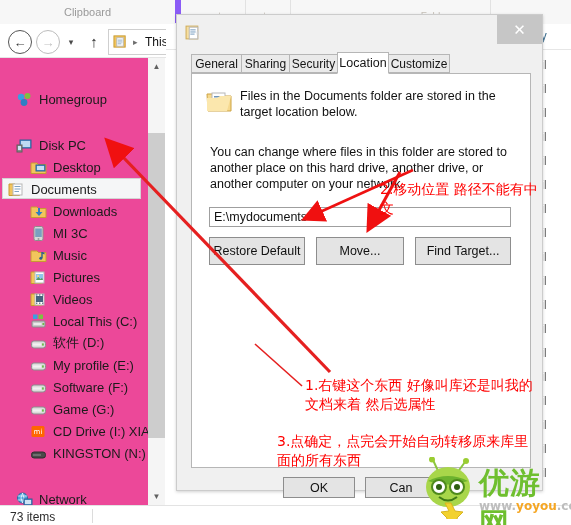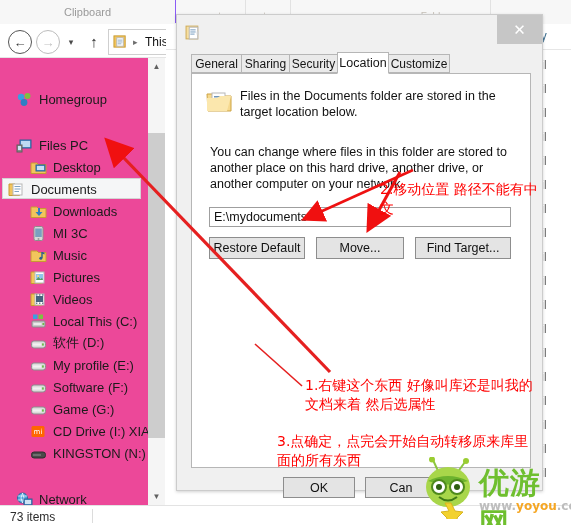--- a/index.html
+++ b/index.html
@@ -9,21 +9,21 @@
     font-family:"Liberation Sans","DejaVu Sans",sans-serif;
     -webkit-font-smoothing:antialiased;
   }
   .abs{position:absolute;}
 
   
   #explorer{left:0;top:0;width:571px;height:525px;background:#ffffff;}
 
   
   #ribbon{left:0;top:0;width:571px;height:24px;background:#f7f7f7;border-bottom:1px solid #dfdfdf;}
-  #ribbon-clipboard{left:0;top:0;width:175px;height:23px;border-right:1px solid #8b5cf6;}
+  #ribbon-clipboard{left:0;top:0;width:175px;height:23px;border-right:6px solid #8b5cf6;}
   #ribbon-clipboard-label{left:0;top:6px;width:175px;text-align:center;font-size:11px;color:#9a9a9a;}
   .ribbon-cell{top:0;height:23px;border-right:1px solid #e2e2e2;color:#b9b9b9;font-size:10px;}
   .ribbon-txt{position:absolute;bottom:1px;left:0;width:100%;text-align:center;color:#c6c0b8;font-size:10px;}
 
   
   #addrbar{left:0;top:24px;width:571px;height:33px;background:#ffffff;border-bottom:1px solid #e5e5e5;}
   .navbtn{top:6px;width:22px;height:22px;border-radius:50%;border:1px solid #9b9b9b;}
   #nav-back{left:8px;border-color:#555;}
   #nav-fwd{left:36px;border-color:#bdbdbd;}
   .navglyph{position:absolute;left:0;top:0;width:100%;height:100%;display:flex;align-items:center;justify-content:center;font-size:13px;line-height:1;}
@@ -79,21 +79,21 @@
   .tab.active{top:0;height:22px;background:#ffffff;border-bottom:1px solid #ffffff;z-index:3;font-size:12.5px;}
 
   #tabpanel{left:14px;top:58px;width:340px;height:395px;background:#ffffff;border:1px solid #b6b6b6;box-sizing:border-box;}
 
   #folder-icon{left:14px;top:16px;width:26px;height:24px;}
   #para1{left:48px;top:14px;width:270px;font-size:12.5px;color:#111;line-height:16px;}
   #para2{left:18px;top:70px;width:300px;font-size:12.5px;color:#111;line-height:16px;}
   #path-input{left:17px;top:133px;width:302px;height:20px;background:#ffffff;border:1px solid #9f9f9f;box-sizing:border-box;}
   #path-input span{position:absolute;left:4px;top:2px;font-size:12.5px;color:#111;}
 
-  .dlgbtn{position:absolute;height:22px;background:#e4e4e4;border:1px solid #8d8d8d;box-sizing:border-box;
+  .dlgbtn{position:absolute;height:28px;background:#e4e4e4;border:1px solid #8d8d8d;box-sizing:border-box;
           display:flex;align-items:center;justify-content:center;font-size:12.5px;color:#111;}
   #btn-restore{left:17px;top:163px;width:96px;}
   #btn-move{left:124px;top:163px;width:88px;}
   #btn-find{left:223px;top:163px;width:96px;}
 
   #btn-ok{left:106px;top:462px;width:72px;height:21px;}
   #btn-cancel{left:188px;top:462px;width:72px;height:21px;}
 
   
   #annot{left:0;top:0;width:571px;height:525px;pointer-events:none;}
@@ -231,21 +231,21 @@
           </svg>
           <span class="lbl">Homegroup</span>
         </div>
         <div class="abs tree-item lvl0" style="top: 76px;">
           <svg viewBox="0 0 17 17" class="ico">
             <rect x="4" y="3" width="11" height="8" fill="#5a9bd5" stroke="#2c5f93"></rect>
             <rect x="5" y="4" width="9" height="6" fill="#bdd9f2"></rect>
             <rect x="1" y="8" width="5" height="7" fill="#8a8a8a" stroke="#5e5e5e"></rect>
             <rect x="2" y="9" width="3" height="4" fill="#cfe3f5"></rect>
           </svg>
-          <span class="lbl">Files PC</span>
+          <span class="lbl">Disk PC</span>
         </div>
         <div class="abs tree-item lvl1" style="top: 98px;">
           <svg viewBox="0 0 17 17" class="ico">
             <path d="M1 4 h6 l1.5 1.5 h7.5 v9 h-15 z" fill="#f2c55c" stroke="#c79a32"></path>
             <rect x="6" y="6" width="9" height="6" fill="#4f9ad6" stroke="#2c5f93"></rect>
             <rect x="7" y="7" width="7" height="4" fill="#c8e0f5"></rect>
           </svg>
           <span class="lbl">Desktop</span>
         </div>
         <div id="tree-selected" style="top: 120px;"></div>

